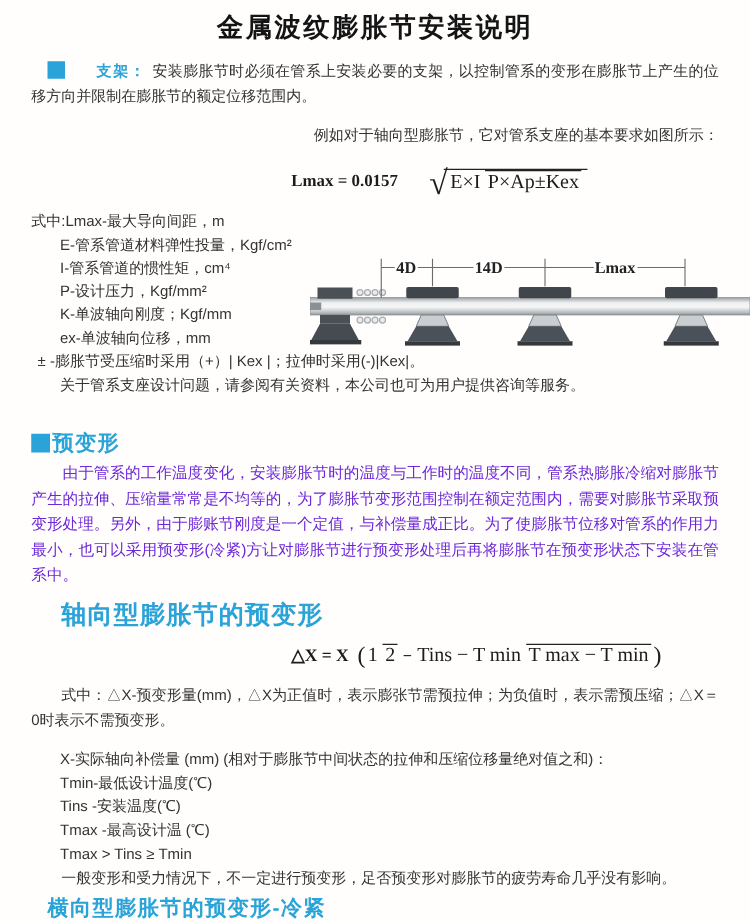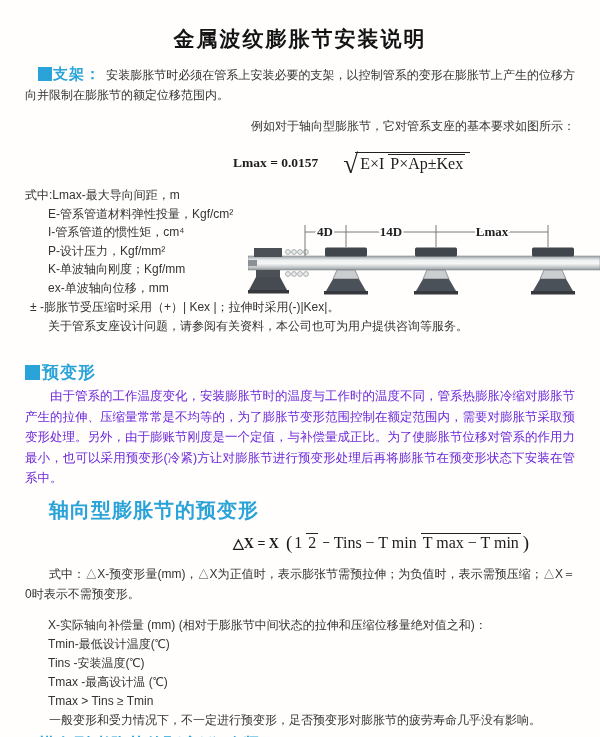--- a/index.html
+++ b/index.html
@@ -1,27 +1,27 @@
 <!DOCTYPE html>
 <html><head>
 <meta charset="utf-8">
 <style>
   html,body{margin:0;padding:0;background:#fff;}
   #app{position:relative;width:600px;height:737px;overflow:hidden;background:#fffefd;
        font-family:"Liberation Sans",sans-serif;color:#333;}
   .content{padding:0 25px;}
 
   
-  .page-title{margin:26px 0 0;text-align:center;font-size:21px;font-weight:bold;
+  .page-title{margin:10px 0 0;text-align:center;font-size:21px;font-weight:bold;
               color:#141414;letter-spacing:2px;line-height:26px;}
 
   
   .support-para{margin-top:12px;font-size:12px;line-height:19.5px;text-align:justify;color:#333;}
   .sq{display:inline-block;width:14px;height:14px;background:#29a3d8;vertical-align:-2px;margin:0 1px 0 13px;}
-  .sec-label{color:#29a3d8;font-size:15px;font-weight:bold;letter-spacing:1px;margin-right:5px;}
+  .sec-label{color:#29a3d8;font-size:12px;font-weight:bold;letter-spacing:1px;margin-right:5px;padding-left:24px;}
   .example{font-size:12px;line-height:19px;text-indent:2em;margin-top:1px;text-align:right;}
 
   
   .formula{font-family:"Liberation Serif",serif;color:#1c1c1c;}
   .formula1{margin:6px 0 0 208px;height:30px;display:flex;align-items:center;gap:20px;}
   .f-lhs{font-weight:bold;font-size:13.5px;margin-right:5px;}
   .sqrt{display:inline-flex;align-items:center;}
   .radical{font-size:27px;font-weight:normal;line-height:1;margin-right:-3px;transform:translateY(1px);}
   .underroot{border-top:1.4px solid #222;padding:1px 5px 0 5px;}
   .frac{display:inline-block;vertical-align:middle;text-align:center;font-size:16px;line-height:1.15;

